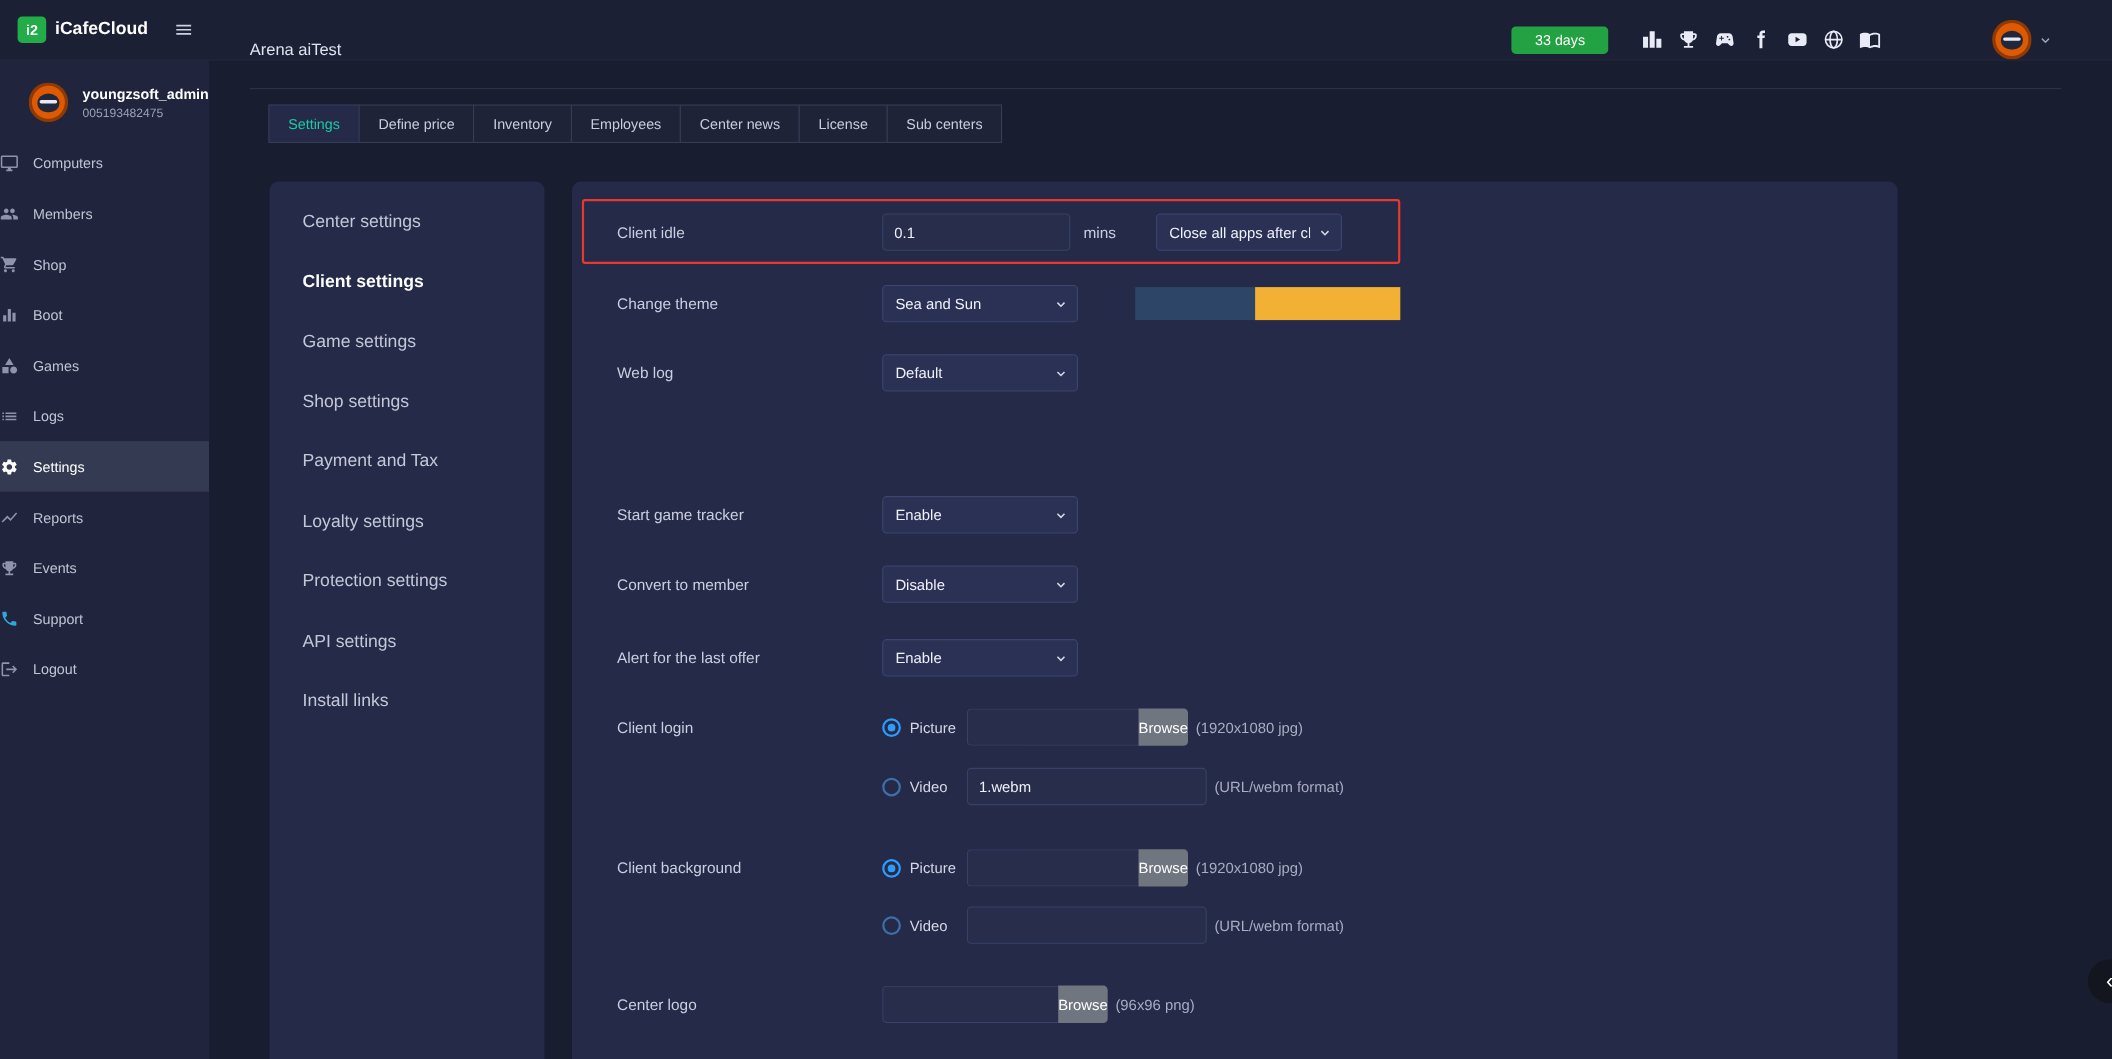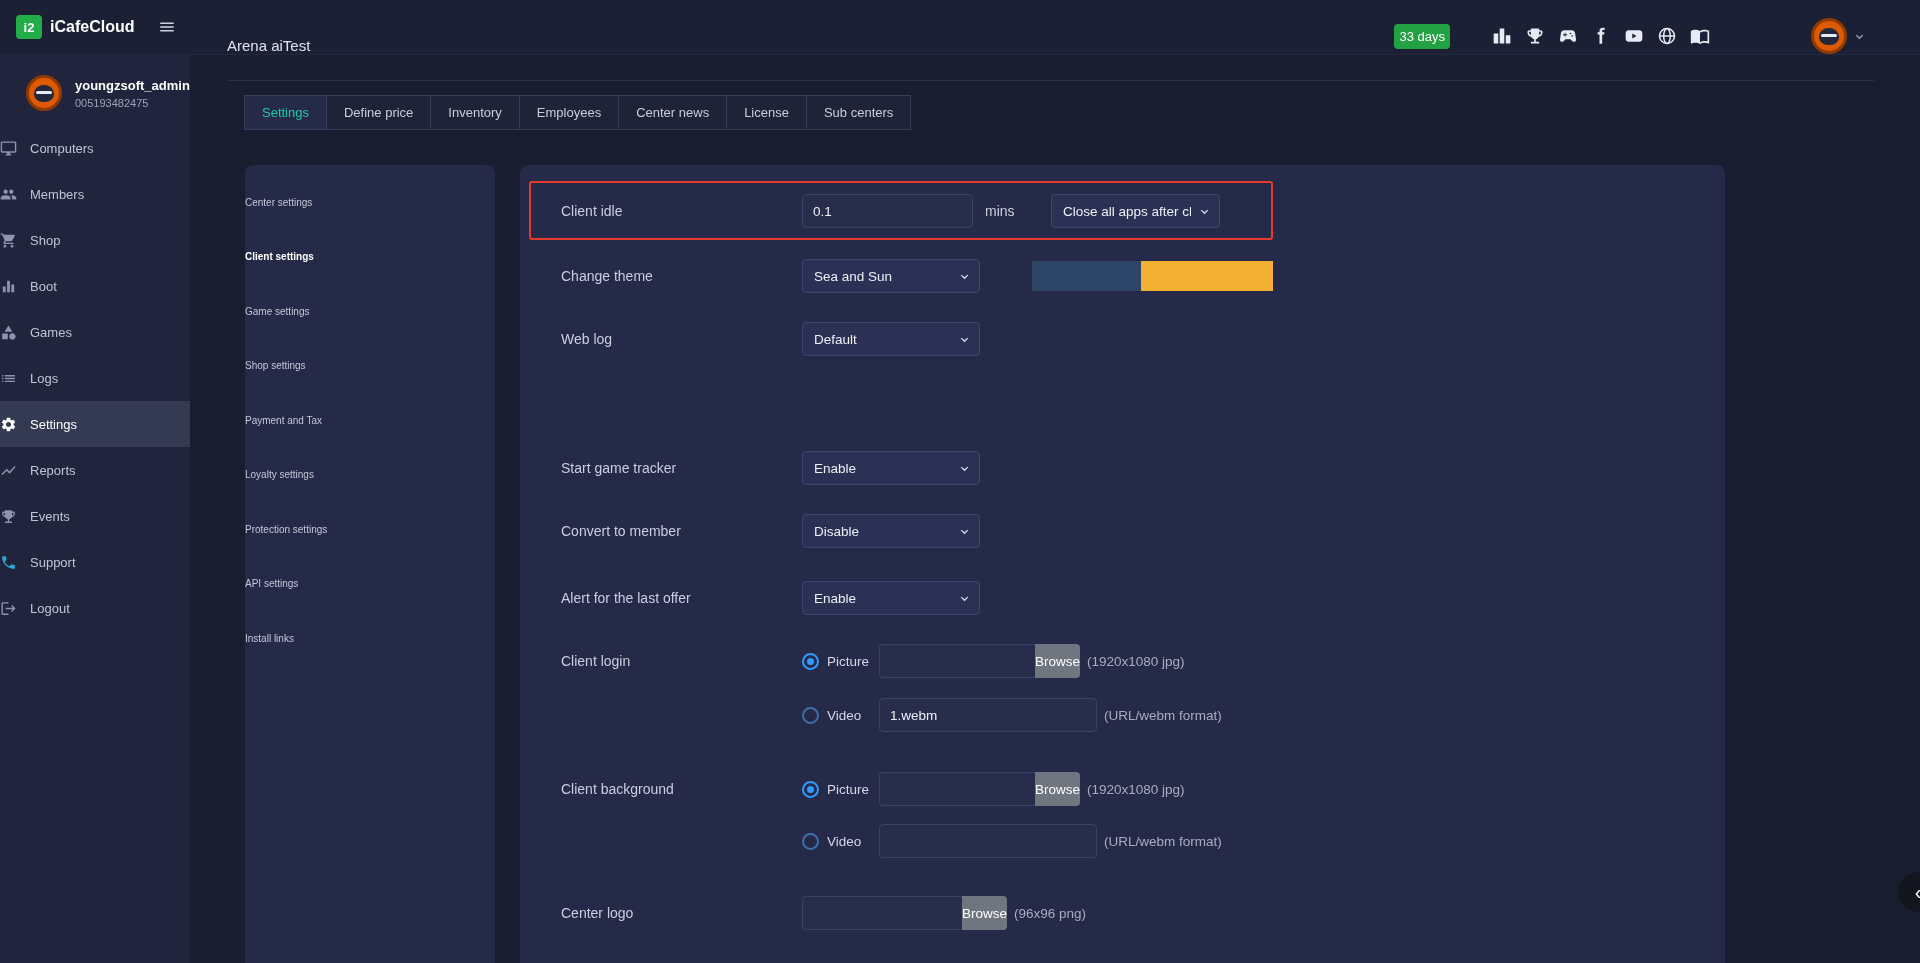--- a/index.html
+++ b/index.html
@@ -10,21 +10,21 @@
   .topbar{position:absolute;left:0;top:0;width:1920px;height:55px;background:#1b2034;
     display:flex;align-items:flex-end;border-bottom:1px solid #232841;z-index:5}
   .brand-zone{width:190px;height:100%;display:flex;align-items:center;justify-content:space-between;padding:0 14px 0 16px}
   .brand{display:flex;align-items:center;gap:8px;cursor:pointer}
   .brand-badge{width:26px;height:24px;background:#23ad49;border-radius:4px;color:#fff;font-weight:bold;
     font-size:13px;display:flex;align-items:center;justify-content:center}
   .brand-text{font-weight:bold;font-size:16px;color:#fff}
   .hamburger{cursor:pointer;color:#cdd2e2;display:flex}
   .page-title{margin-left:37px;font-size:15px;color:#dfe3ee}
   .topbar-right{margin-left:auto;display:flex;align-items:center;gap:13px;padding-right:55px}
-  .days-badge{background:#23a244;color:#fff;font-size:13px;padding:5px 5px;border-radius:4px;margin-right:29px;cursor:pointer}
+  .days-badge{background:#23a244;color:#fff;font-size:13px;padding:5px 21px;border-radius:4px;margin-right:17px;cursor:pointer}
   .tico{width:20px;height:20px;color:#e8ebf5;cursor:pointer;display:flex}
   .tico svg{width:20px;height:20px}
   .avatar-wrap{display:flex;align-items:center;gap:7px;margin-left:88px;cursor:pointer}
   .user-avatar,.avatar{width:36px;height:36px;border-radius:50%;background:#dd5a00;position:relative;
     border:3px solid rgba(0,0,0,.35);overflow:hidden;flex:none}
   .user-avatar::after,.avatar::after{content:"";position:absolute;left:5px;top:7px;width:20px;height:17px;
     border-radius:50% 50% 45% 45%;background:#23273c}
   .user-avatar::before,.avatar::before{content:"";position:absolute;left:7px;top:13px;width:16px;height:3px;
     background:#e8ebf5;border-radius:2px;z-index:2}
   .caret{color:#9aa0b5;display:flex}
@@ -45,21 +45,21 @@
 
   
   .content{position:absolute;left:190px;top:55px;width:1730px;height:908px}
   .content-divider{position:absolute;left:37px;right:46px;top:25px;border-top:1px solid #2c3148}
   .tabs{position:absolute;left:55px;top:40px;display:flex}
   .tab{height:35px;padding:0 17px;display:flex;align-items:center;font-size:13px;color:#c9cedd;
     background:#1e2337;border:1px solid #363c58;margin-left:-1px;cursor:pointer;white-space:nowrap}
   .tab.active{color:#1fc8a5;background:#242a47}
 
   .nav-card{position:absolute;left:55px;top:110px;width:250px;height:810px;background:#242a47;border-radius:8px;padding-top:10px}
-  .nav-item{height:54.5px;display:flex;align-items:center;font-size:10px;color:#c3c8d8;cursor:pointer}
+  .nav-item{height:54.5px;display:flex;align-items:center;padding-left:30px;font-size:16px;color:#c3c8d8;cursor:pointer}
   .nav-item.active{color:#fff;font-weight:bold}
 
   .main-card{position:absolute;left:330px;top:110px;width:1205px;height:810px;background:#242a47;border-radius:8px}
   .hl{position:absolute;left:9px;top:16px;width:744px;height:59px;border:2px solid #e63a2e;border-radius:3px;pointer-events:none;z-index:3}
   .frow{position:absolute;left:41px;right:36px;height:34px;display:flex;align-items:center}
   .frow.sub{padding-left:241px}
   .flabel{width:241px;flex:none;font-size:14px;color:#c9cee0}
   .tinput{height:34px;background:#272d4b;border:1px solid #3a4168;border-radius:4px;color:#eef1f8;
     padding:0 10px;font-size:13.5px;font-family:"Liberation Sans","DejaVu Sans",sans-serif;outline:none}
   .w171{width:171px}.w156{width:156px}.w218{width:218px}.w160{width:160px}

